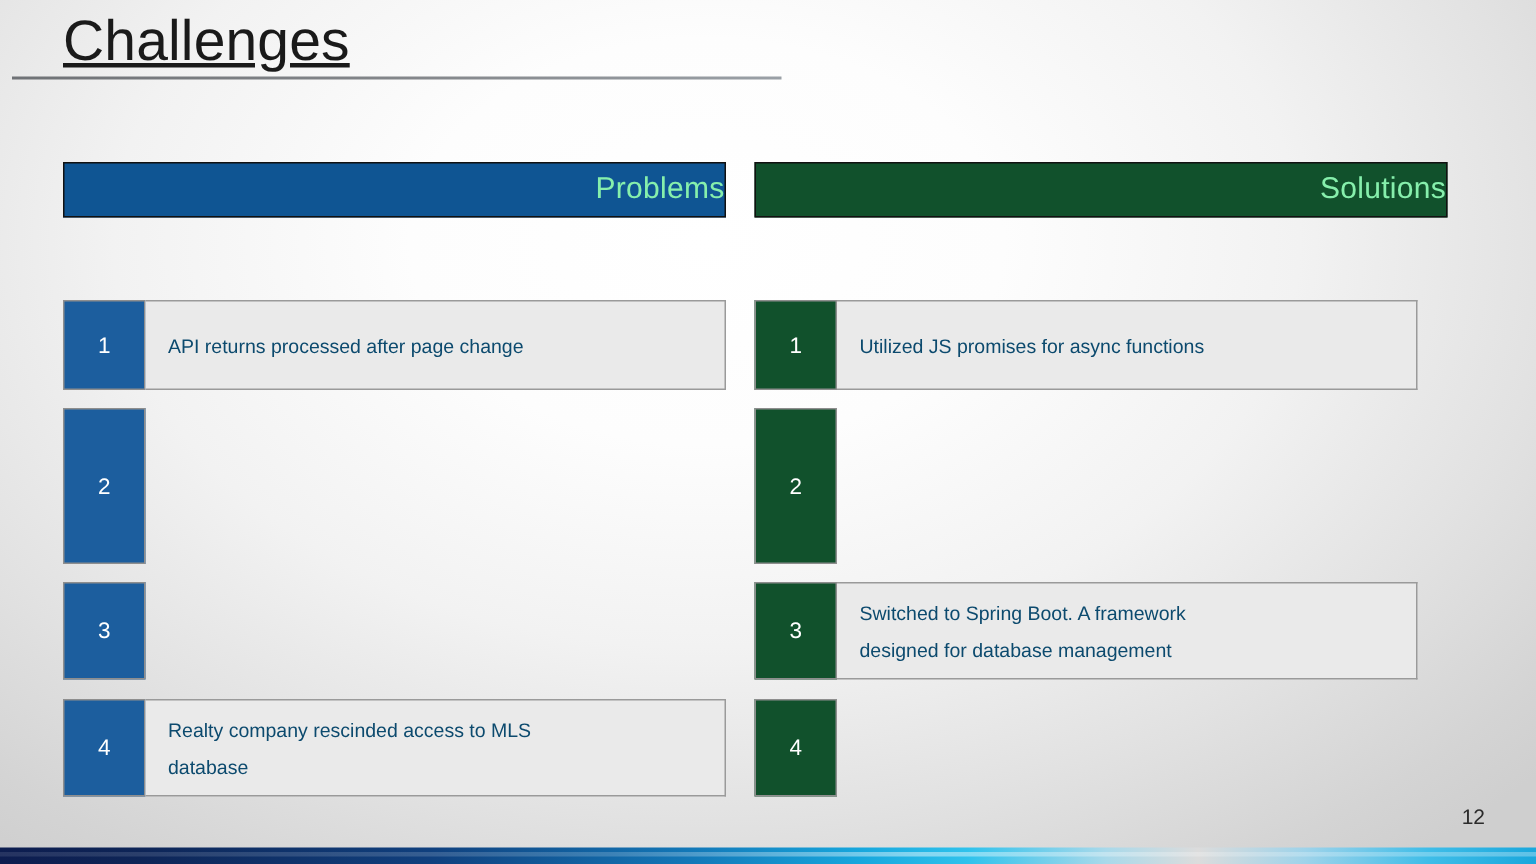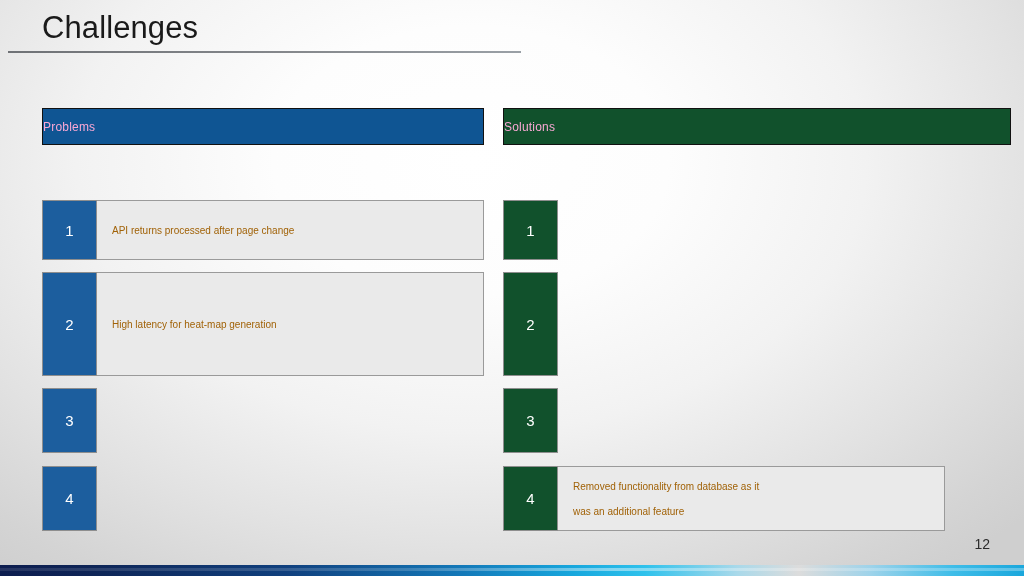--- a/index.html
+++ b/index.html
@@ -28,53 +28,54 @@
     position: absolute;
     left: 0;
     top: 0;
     width: 530px;
     height: 56px;
   }
   #page-title {
     position: absolute;
     left: 42px;
     top: 9px;
-    font-size: 31px;
+    font-size: 38px;
     font-weight: 400;
     color: #1a1a1a;
     letter-spacing: 0.1px;
     white-space: nowrap;
     line-height: 38px;
+    text-decoration: underline;
   }
   #title-rule {
     position: absolute;
     left: 8px;
     top: 51px;
     width: 513px;
     height: 2px;
     background: linear-gradient(to right, #6f7276 0%, #85888c 55%, #9aa0a6 100%);
   }
 
   
   .column {
     position: absolute;
     top: 108px;
   }
   #col-problems { left: 42px;  width: 442px; }
-  #col-solutions { left: 503px; width: 508px; }
+  #col-solutions { left: 503px; width: 462px; }
 
   .col-header {
     position: relative;
     height: 37px;
     box-sizing: border-box;
     display: flex;
     align-items: center;
-    justify-content: flex-start;
-    color: #f9a8d4;
-    font-size: 12px;
+    justify-content: flex-end;
+    color: #86efac;
+    font-size: 20px;
     letter-spacing: 0.2px;
     border: 1px solid #111111;
   }
   #header-problems  { background: #0f5593; }
   #header-solutions { background: #11512c; }
 
   .rows { position: relative; }
 
   .row {
     position: absolute;
@@ -102,22 +103,22 @@
     align-items: center;
     justify-content: center;
     color: #ffffff;
     font-size: 15px;
     border: 1px solid #8e8e8e;
   }
   .blue .row-num  { background: #1c5e9e; }
   .green .row-num { background: #11512c; }
 
   .row-text {
-    font-size: 10px;
-    color: #a16207;
+    font-size: 13px;
+    color: #0c4a6e;
     line-height: 25px;
     white-space: pre-line;
   }
 
   
   #col-problems  .row:nth-child(1) { top: 55px;  height: 60px; width: 442px; }
   #col-problems  .row:nth-child(2) { top: 127px; height: 104px; width: 442px; }
   #col-problems  .row:nth-child(3) { top: 243px; height: 65px; width: 442px; }
   #col-problems  .row:nth-child(4) { top: 321px; height: 65px; width: 442px; }
 
@@ -174,53 +175,57 @@
     </div>
     <div class="rows">
       <div class="row blue">
         <div class="row-num">1</div>
         <div class="row-body">
           <span class="row-text">API returns processed after page change</span>
         </div>
       </div>
       <div class="row blue">
         <div class="row-num">2</div>
-        <div class="row-body">
-          <span class="row-text">High latency for heat-map generation</span>
-        </div>
       </div>
       <div class="row blue">
         <div class="row-num">3</div>
       </div>
       <div class="row blue">
         <div class="row-num">4</div>
+        <div class="row-body">
+          <span class="row-text">Realty company rescinded access to MLS
+database</span>
+        </div>
       </div>
     </div>
   </div>
 
   <div id="col-solutions" class="column">
     <div id="header-solutions" class="col-header">
       <span>Solutions</span>
     </div>
     <div class="rows">
       <div class="row green">
         <div class="row-num">1</div>
+        <div class="row-body">
+          <span class="row-text">Utilized JS promises for async functions</span>
+        </div>
       </div>
       <div class="row green">
         <div class="row-num">2</div>
       </div>
       <div class="row green">
         <div class="row-num">3</div>
+        <div class="row-body">
+          <span class="row-text">Switched to Spring Boot. A framework
+designed for database management</span>
+        </div>
       </div>
       <div class="row green">
         <div class="row-num">4</div>
-        <div class="row-body">
-          <span class="row-text">Removed functionality from database as it
-was an additional feature</span>
-        </div>
       </div>
     </div>
   </div>
 
   <div id="page-number">12</div>
   <div id="footer-bar"></div>
   <div id="footer-bar-shine"></div>
 
 </div>
 

